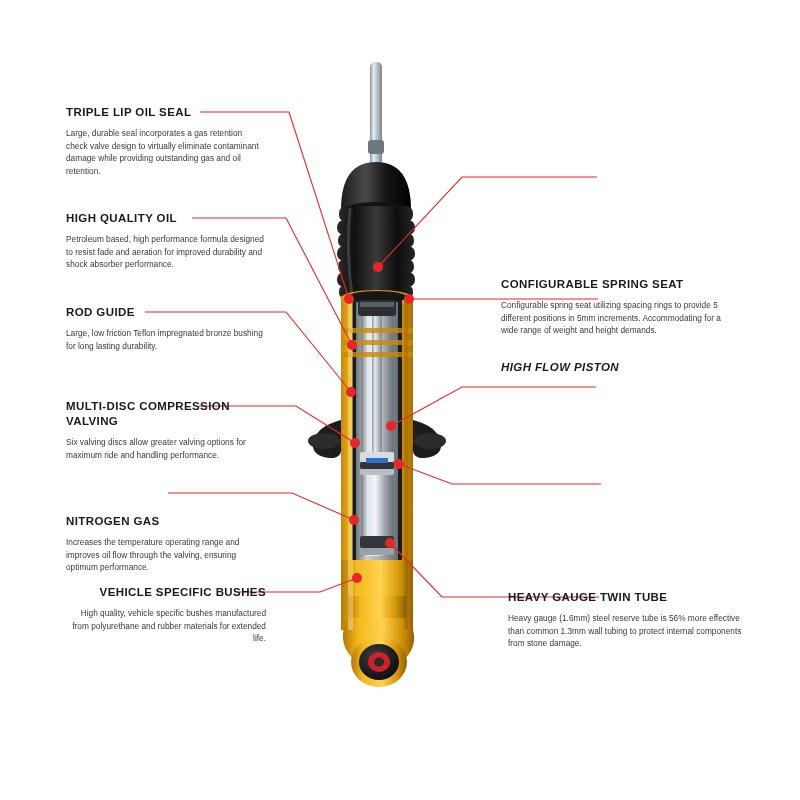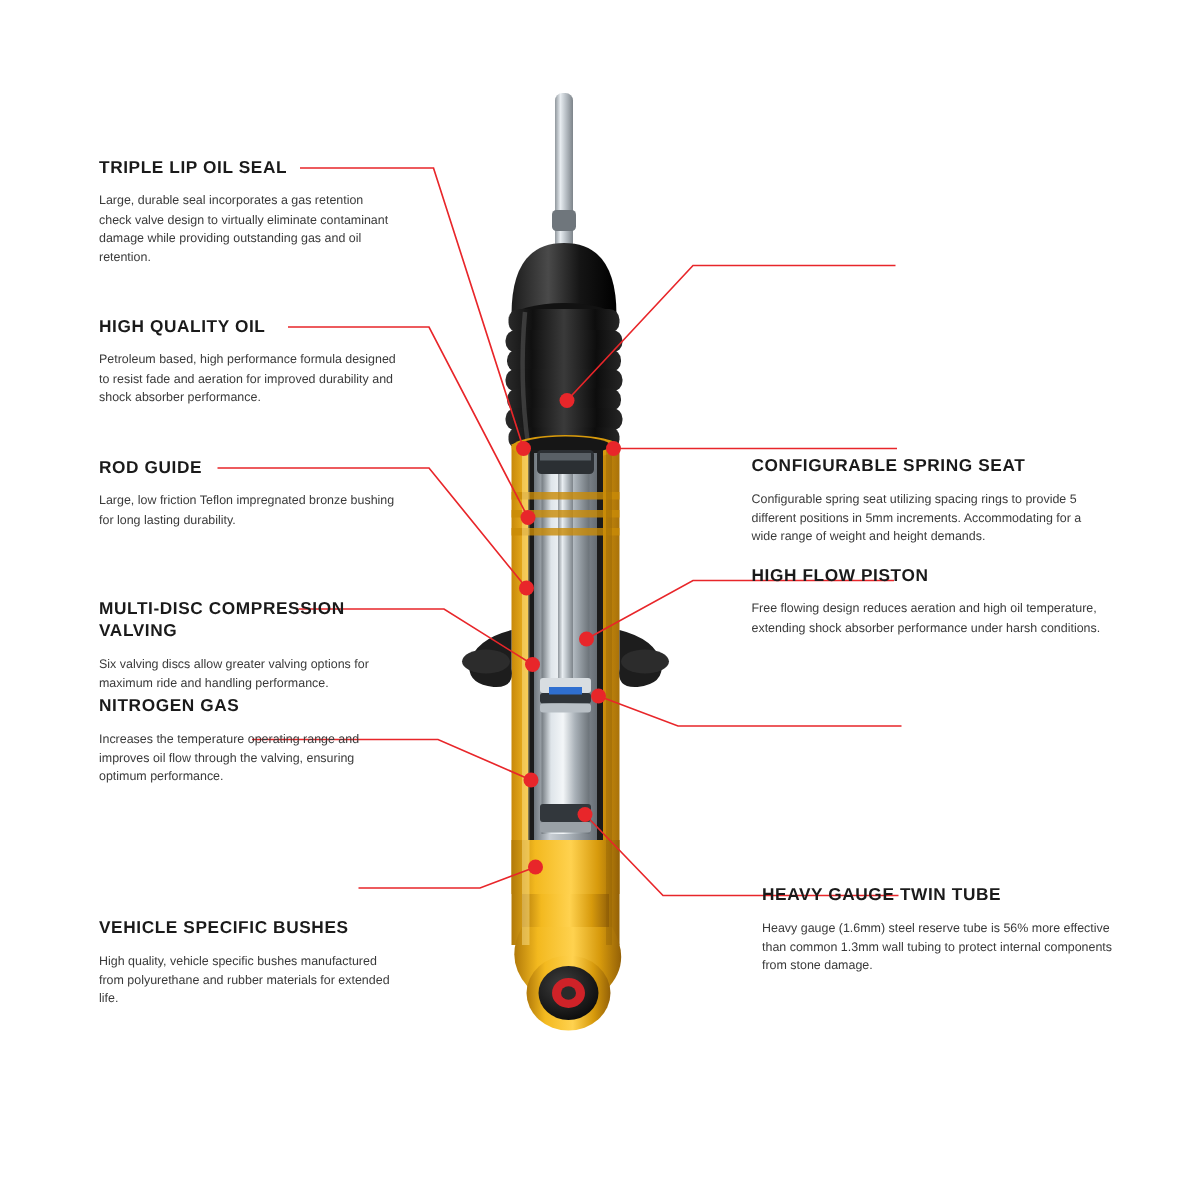--- a/index.html
+++ b/index.html
@@ -221,39 +221,38 @@
   <div class="callout left" style="left:66px; top:399px;">
     <p class="title">MULTI-DISC COMPRESSION VALVING</p>
     <p class="body">Six valving discs allow greater valving options for maximum ride and handling performance.</p>
   </div>
 
   <div class="callout left" style="left:66px; top:305px;">
     <p class="title">ROD GUIDE</p>
     <p class="body">Large, low friction Teflon impregnated bronze bushing for long lasting durability.</p>
   </div>
 
-  <div class="callout left" style="left:66px; top:464px;">
+  <div class="callout left" style="left:66px; top:514px;">
     <p class="title">NITROGEN GAS</p>
     <p class="body">Increases the temperature operating range and improves oil flow through the valving, ensuring optimum performance.</p>
   </div>
 
-  <div class="callout left" style="left:66px; top:612px;">
+  <div class="callout left" style="left:66px; top:585px;text-align:right;">
     <p class="title">VEHICLE SPECIFIC BUSHES</p>
     <p class="body">High quality, vehicle specific bushes manufactured from polyurethane and rubber materials for extended life.</p>
   </div>
 
 
-  <div class="callout right" style="left:501px; top:304px; width:238px;">
+  <div class="callout right" style="left:501px; top:277px; width:238px;">
     <p class="title">CONFIGURABLE SPRING SEAT</p>
     <p class="body">Configurable spring seat utilizing spacing rings to provide 5 different positions in 5mm increments. Accommodating for a wide range of weight and height demands.</p>
   </div>
 
-  <div class="callout right" style="left:501px; top:377px; width:238px;">
+  <div class="callout right" style="left:501px; top:360px; width:238px;font-style:italic;">
     <p class="title">HIGH FLOW PISTON</p>
-    <p class="body">Free flowing design reduces aeration and high oil temperature, extending shock absorber performance under harsh conditions.</p>
   </div>
 
 
   <div class="callout right" style="left:508px; top:590px; width:238px;">
     <p class="title">HEAVY GAUGE TWIN TUBE</p>
     <p class="body">Heavy gauge (1.6mm) steel reserve tube is 56% more effective than common 1.3mm wall tubing to protect internal components from stone damage.</p>
   </div>
 
 </div>
 

